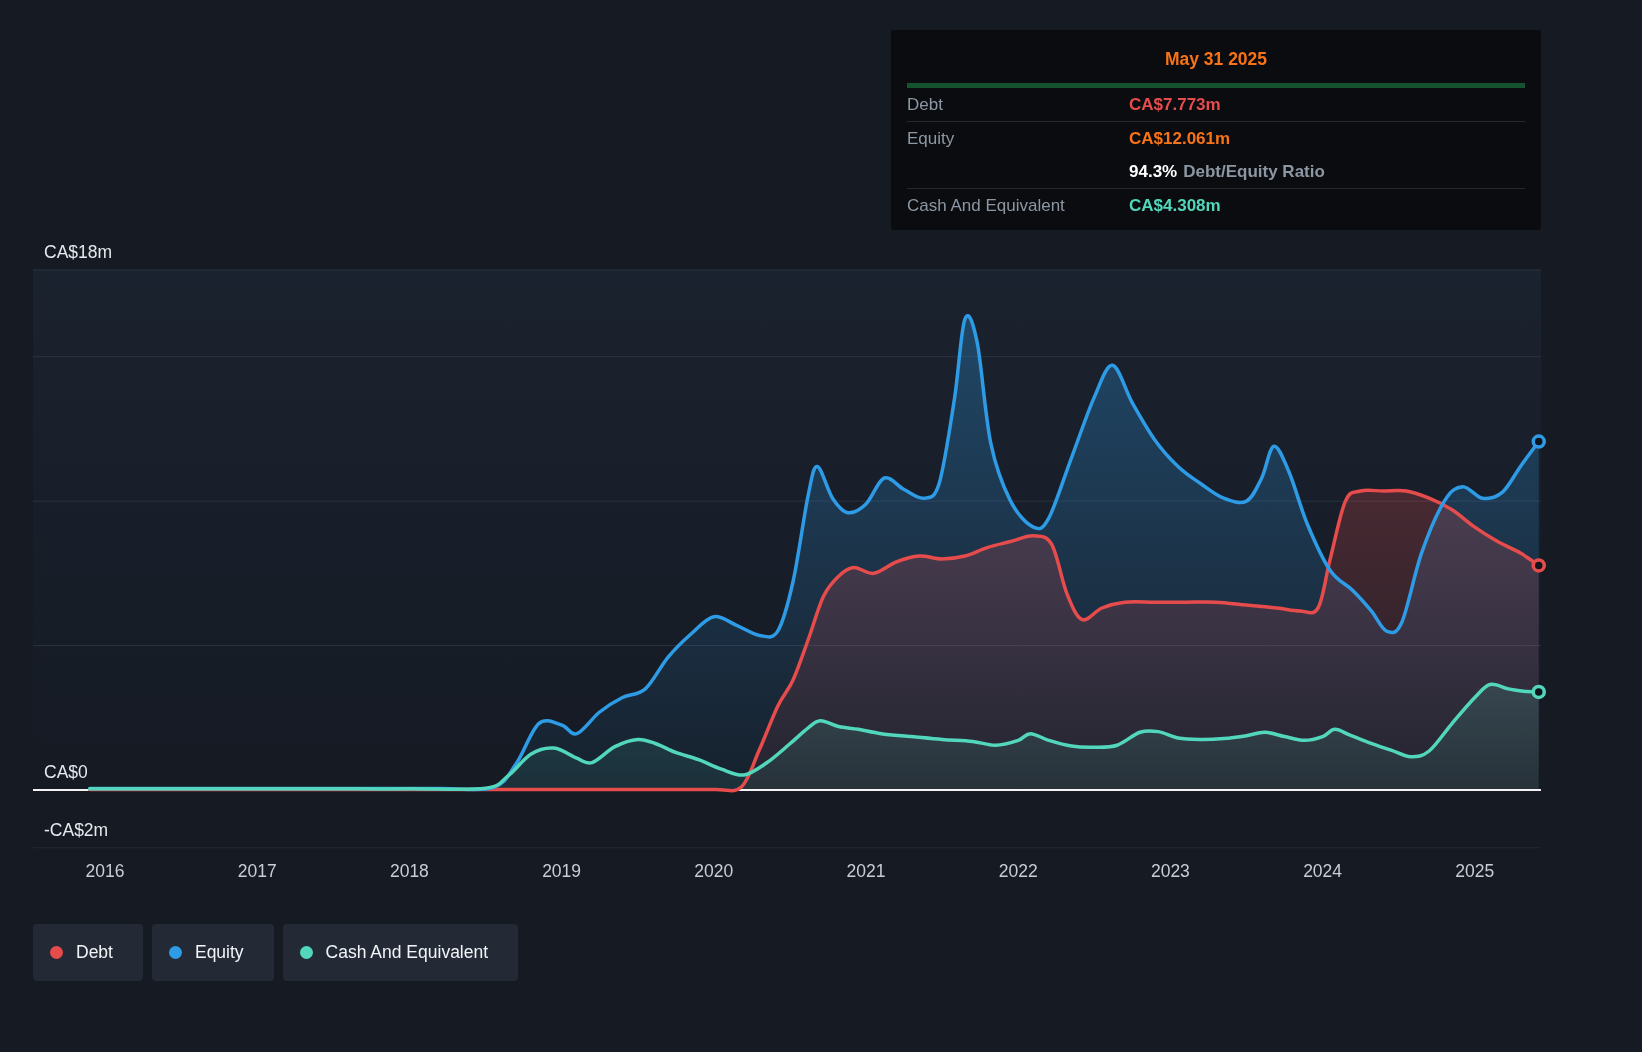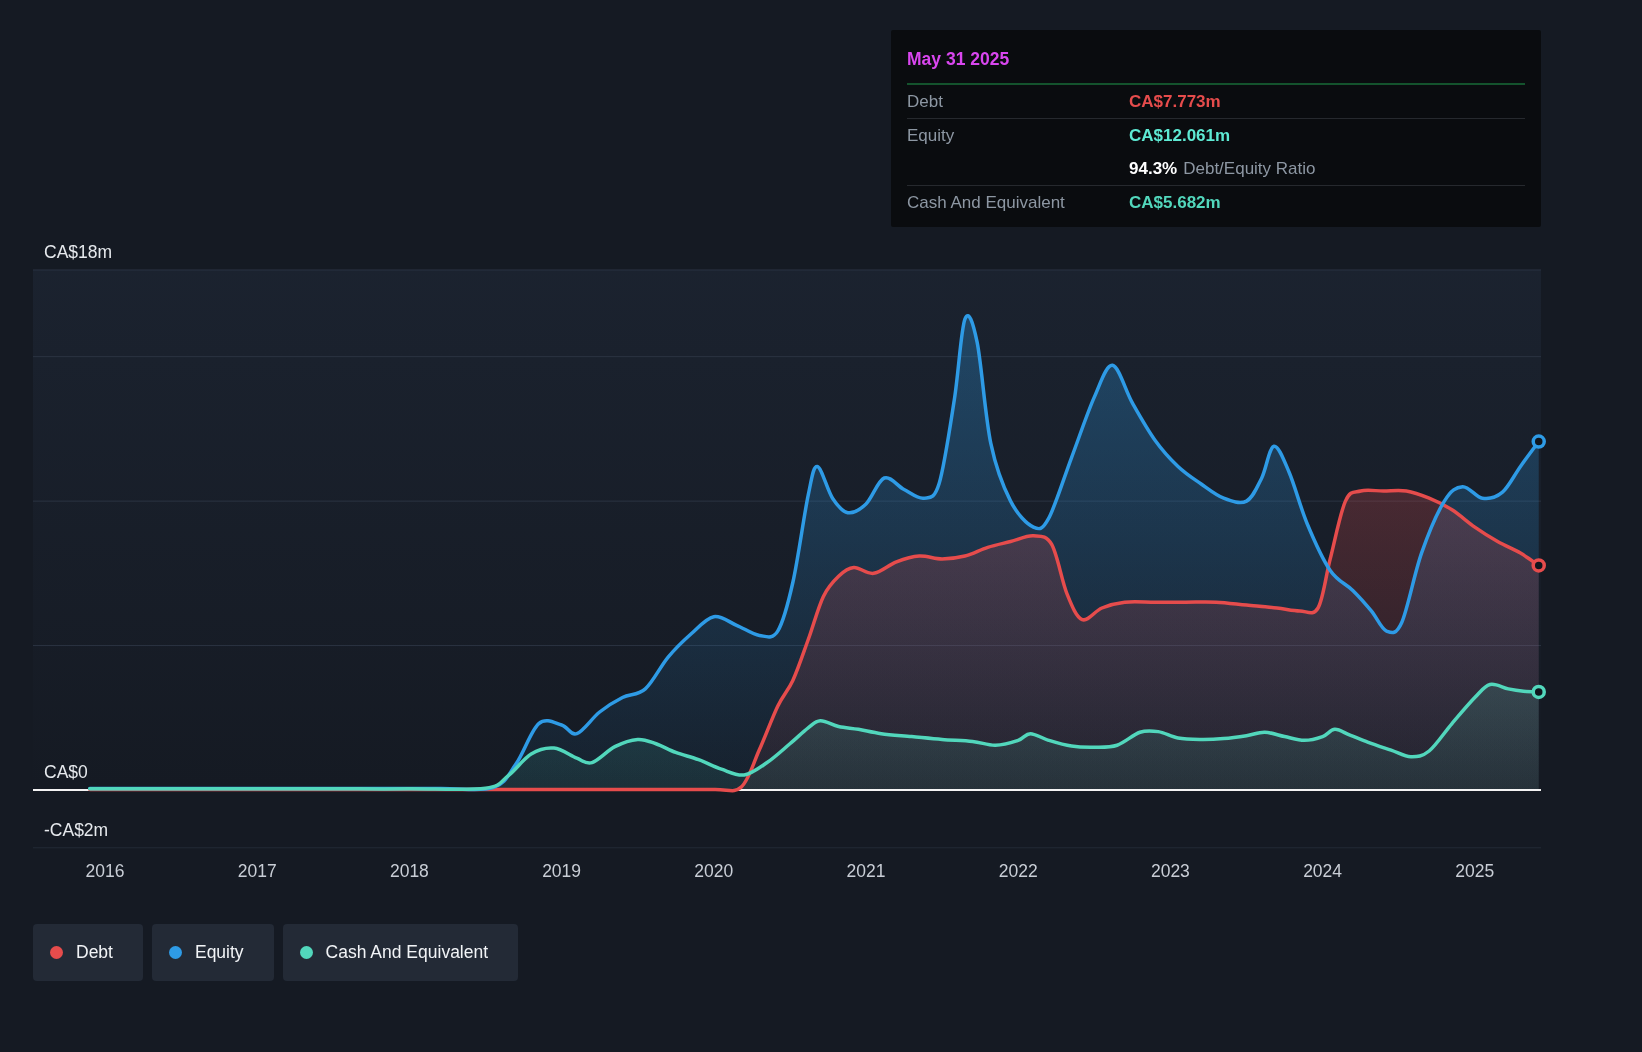--- a/index.html
+++ b/index.html
@@ -8,29 +8,29 @@
     background:#151a23;
     font-family:"Liberation Sans", sans-serif;
   }
   .chart-svg{position:absolute;left:0;top:0;}
   
   .tooltip{
     position:absolute;left:891px;top:30px;width:650px;box-sizing:border-box;
     background:#0a0c0f;border-radius:2px;padding:10px 16px 8px 16px;z-index:5;
   }
   .tt-title{
-    font-size:17.5px;font-weight:700;color:#d946ef;
-    padding:9px 0 13px 0;border-bottom:2px solid #14532d;
+    font-size:17.5px;font-weight:700;color:#f97316;
+    padding:9px 0 13px 0;border-bottom:5px solid #14532d;text-align:center;
   }
   .tt-row{display:flex;align-items:center;min-height:33px;font-size:17px;}
   .tt-row .lab{width:222px;color:#8d97a3;flex-shrink:0;}
   .tt-row .val{font-weight:700;text-align:center;}
   .tt-row.bb{border-bottom:1px solid #26292e;}
   .tt-ratio .ratio-bold{color:#ffffff;font-weight:700;}
-  .tt-ratio .ratio-rest{color:#8d97a3;font-weight:400;margin-left:6px;}
+  .tt-ratio .ratio-rest{color:#8d97a3;font-weight:700;margin-left:6px;}
   
   .legend{position:absolute;left:33px;top:924px;display:flex;gap:9px;z-index:4;}
   .pill{
     background:#232a36;border-radius:4px;height:57px;display:flex;align-items:center;
     padding:0 30px 0 17px;font-size:17.5px;color:#f2f4f7;cursor:pointer;
   }
   .dot{width:13px;height:13px;border-radius:50%;margin-right:13px;flex-shrink:0;}
 </style>
 </head>
 <body>
@@ -86,29 +86,29 @@
   </svg>
 
 <div class="tooltip">
   <div class="tt-title">May 31 2025</div>
   <div class="tt-row bb">
     <span class="lab">Debt</span>
     <span class="val" style="color: rgb(230, 76, 76);">CA$7.773m</span>
   </div>
   <div class="tt-row">
     <span class="lab">Equity</span>
-    <span class="val" style="color: #5eead4;">CA$12.061m</span>
+    <span class="val" style="color: #f97316;">CA$12.061m</span>
   </div>
   <div class="tt-row tt-ratio bb">
     <span class="lab"></span>
     <span class="val"><span class="ratio-bold">94.3%</span><span class="ratio-rest">Debt/Equity Ratio</span></span>
   </div>
   <div class="tt-row">
     <span class="lab">Cash And Equivalent</span>
-    <span class="val" style="color: rgb(82, 215, 188);">CA$5.682m</span>
+    <span class="val" style="color: rgb(82, 215, 188);">CA$4.308m</span>
   </div>
 </div>
 
 <div class="legend">
   <div class="pill">
     <span class="dot" style="background: rgb(230, 76, 76);"></span>
     <span>Debt</span>
   </div>
   <div class="pill">
     <span class="dot" style="background: rgb(46, 155, 230);"></span>

